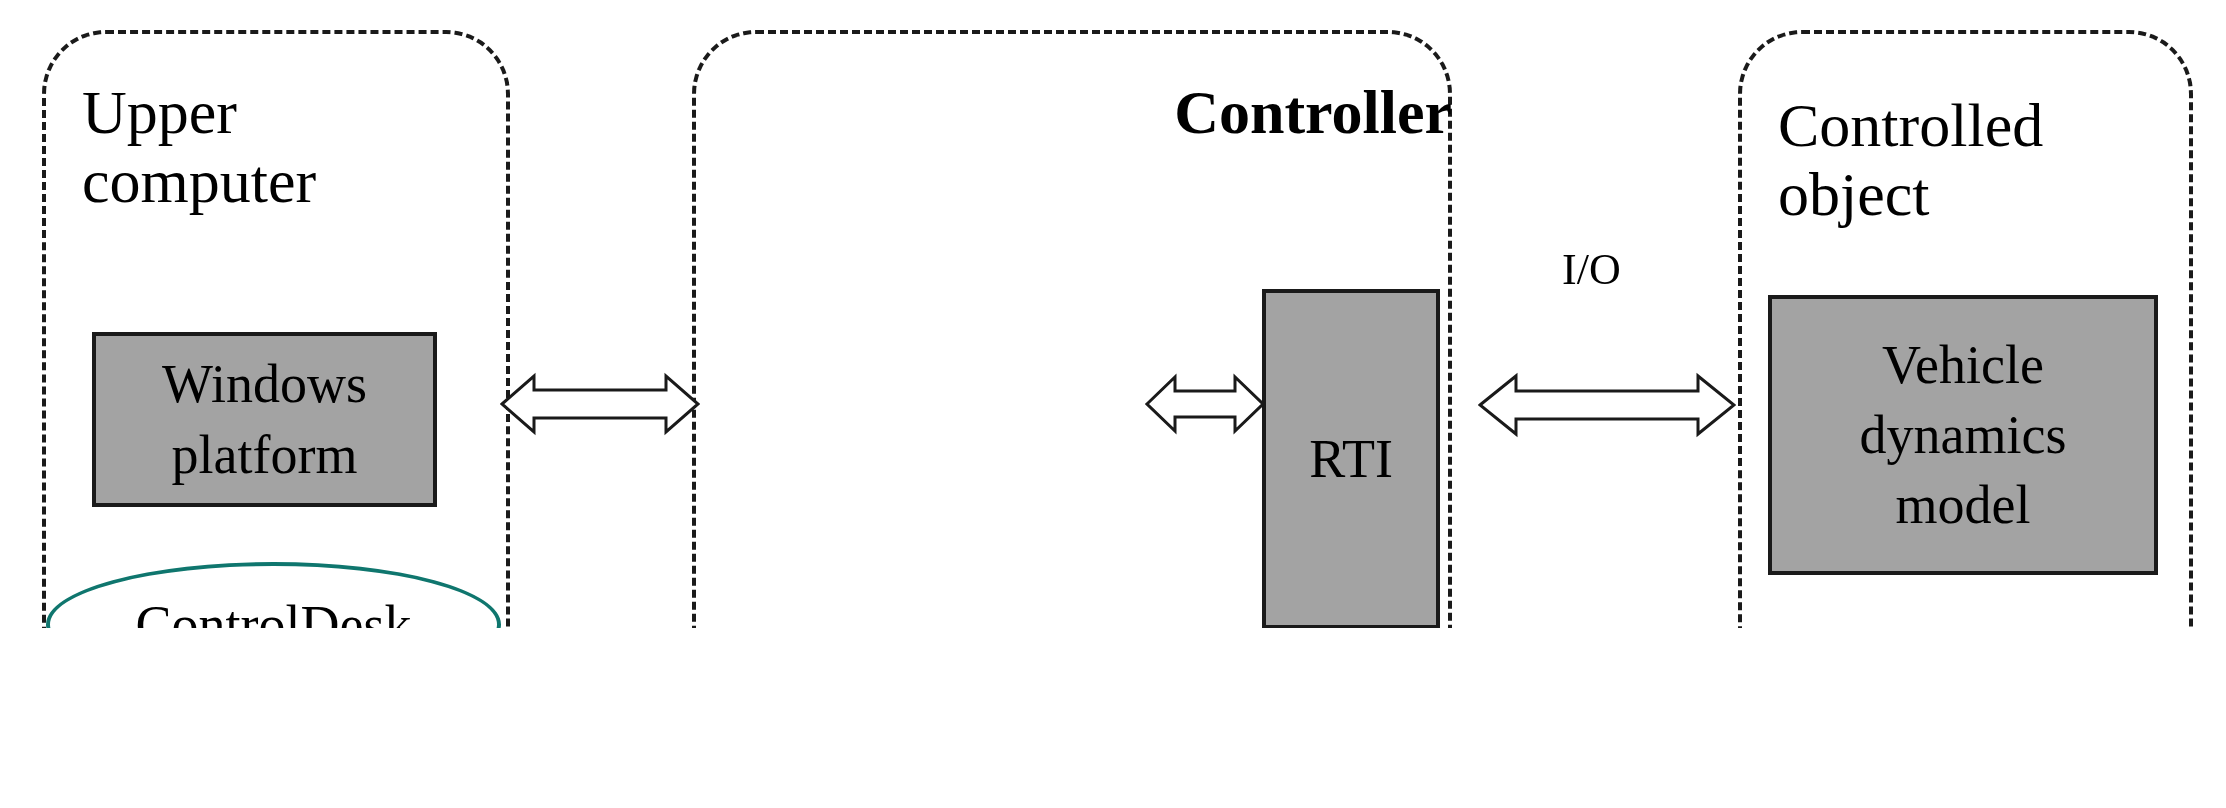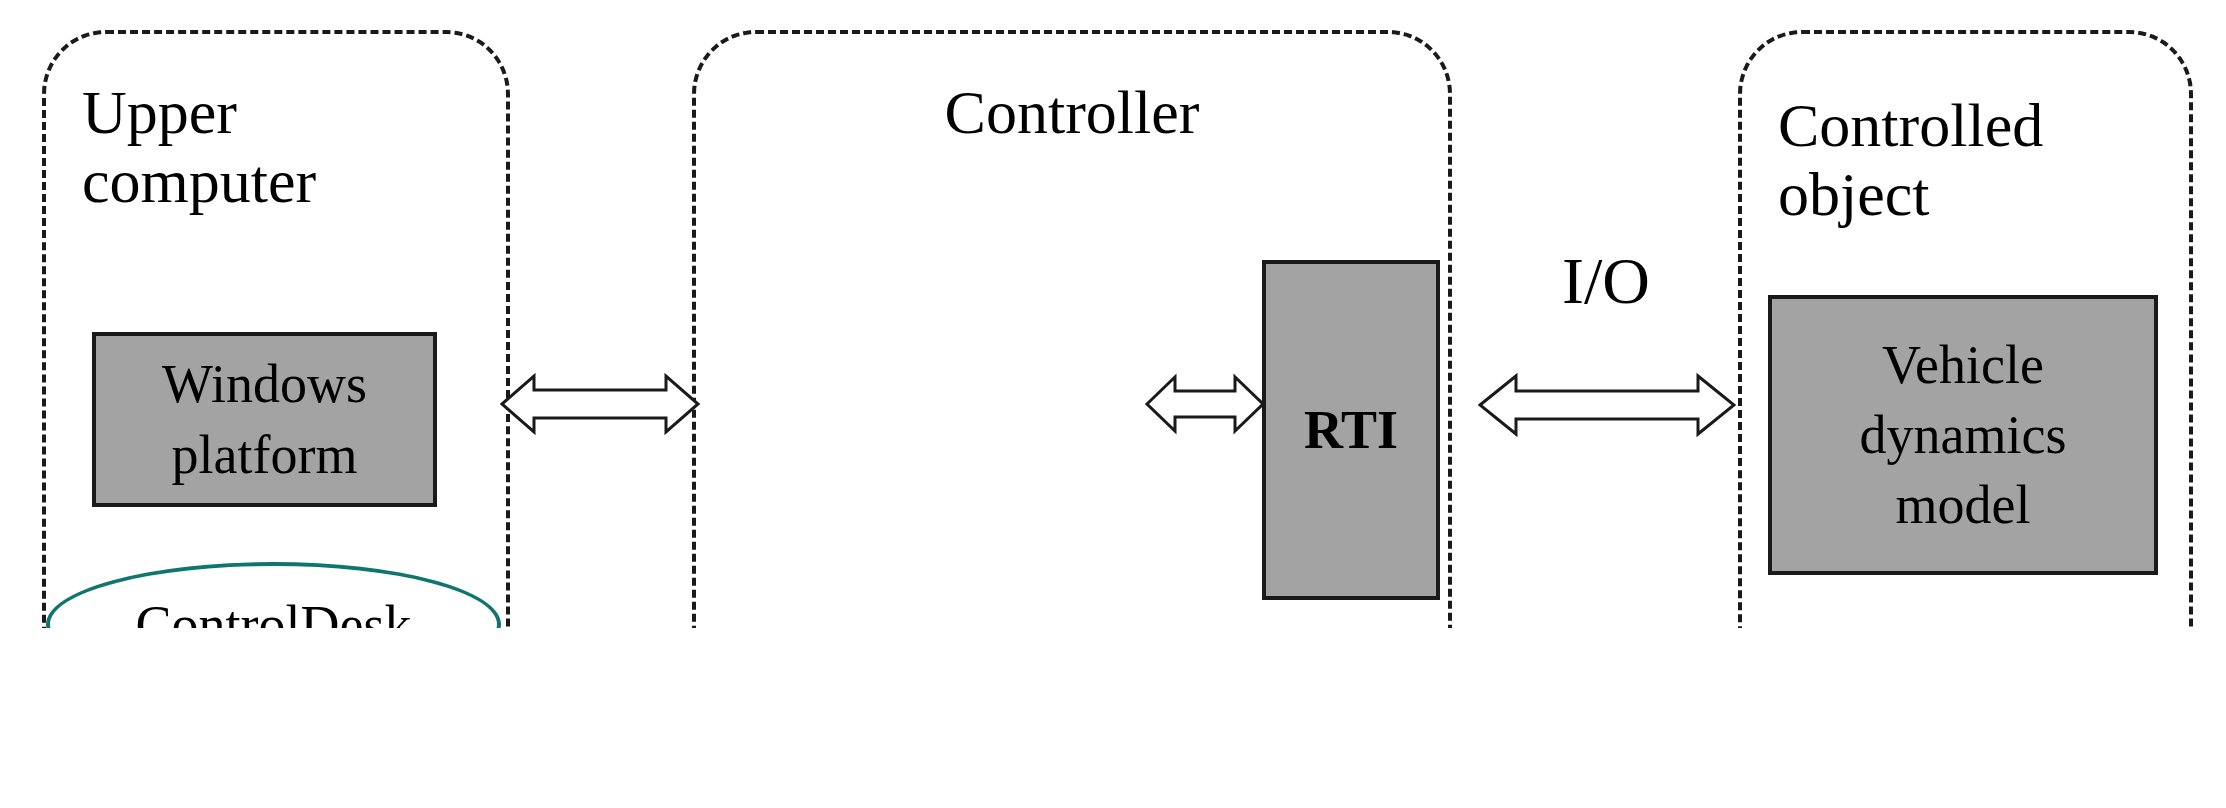--- a/index.html
+++ b/index.html
@@ -26,21 +26,21 @@
     background: transparent;
   }
 
   .panel-title {
     position: absolute;
     font-size: 62px;
     line-height: 1.12;
     white-space: pre-line;
     color: #000;
   }
-  .panel-title.center { text-align: center; }
+  .panel-title.center { text-align: right; font-weight: bold; }
 
   
   .rect {
     position: absolute;
     border: 4px solid #1a1a1a;
     box-sizing: border-box;
     background: #a3a3a3;
     display: flex;
     align-items: center;
     justify-content: center;
@@ -73,21 +73,21 @@
   
   .arrow {
     position: absolute;
     z-index: 4;
   }
   .arrow svg { display: block; width: 100%; height: 100%; }
 
   
   .free-label {
     position: absolute;
-    font-size: 66px;
+    font-size: 44px;
     line-height: 1;
     white-space: nowrap;
   }
 </style>
 </head>
 <body>
 
 <div id="stage">
 
   <div class="panel" style="left:42px; top:30px; width:468px; height:718px;"></div>
@@ -114,21 +114,21 @@
 
   <div class="panel-title center" style="left:692px; top:78px; width:760px;">Controller</div>
 
 
   <div class="arrow" style="left:1145px; top:370px; width:120px; height:68px;">
     <svg viewBox="0 0 120 68" preserveAspectRatio="none">
       <polygon points="2,34 30,7 30,21 90,21 90,7 118,34 90,61 90,47 30,47 30,61" fill="#ffffff" stroke="#1a1a1a" stroke-width="3" stroke-linejoin="miter"></polygon>
     </svg>
   </div>
 
-  <div class="rect" style="left:1262px; top:260px; width:178px; height:340px;font-weight:bold;">
+  <div class="rect" style="left:1262px; top:289px; width:178px; height:340px;">
     <span class="rect-label">RTI</span>
   </div>
 
 
   <div class="free-label" style="left:1562px; top:248px;">I/O</div>
 
   <div class="arrow" style="left:1478px; top:368px; width:258px; height:74px;">
     <svg viewBox="0 0 258 74" preserveAspectRatio="none">
       <polygon points="2,37 38,8 38,23 220,23 220,8 256,37 220,66 220,51 38,51 38,66" fill="#ffffff" stroke="#1a1a1a" stroke-width="3" stroke-linejoin="miter"></polygon>
     </svg>

